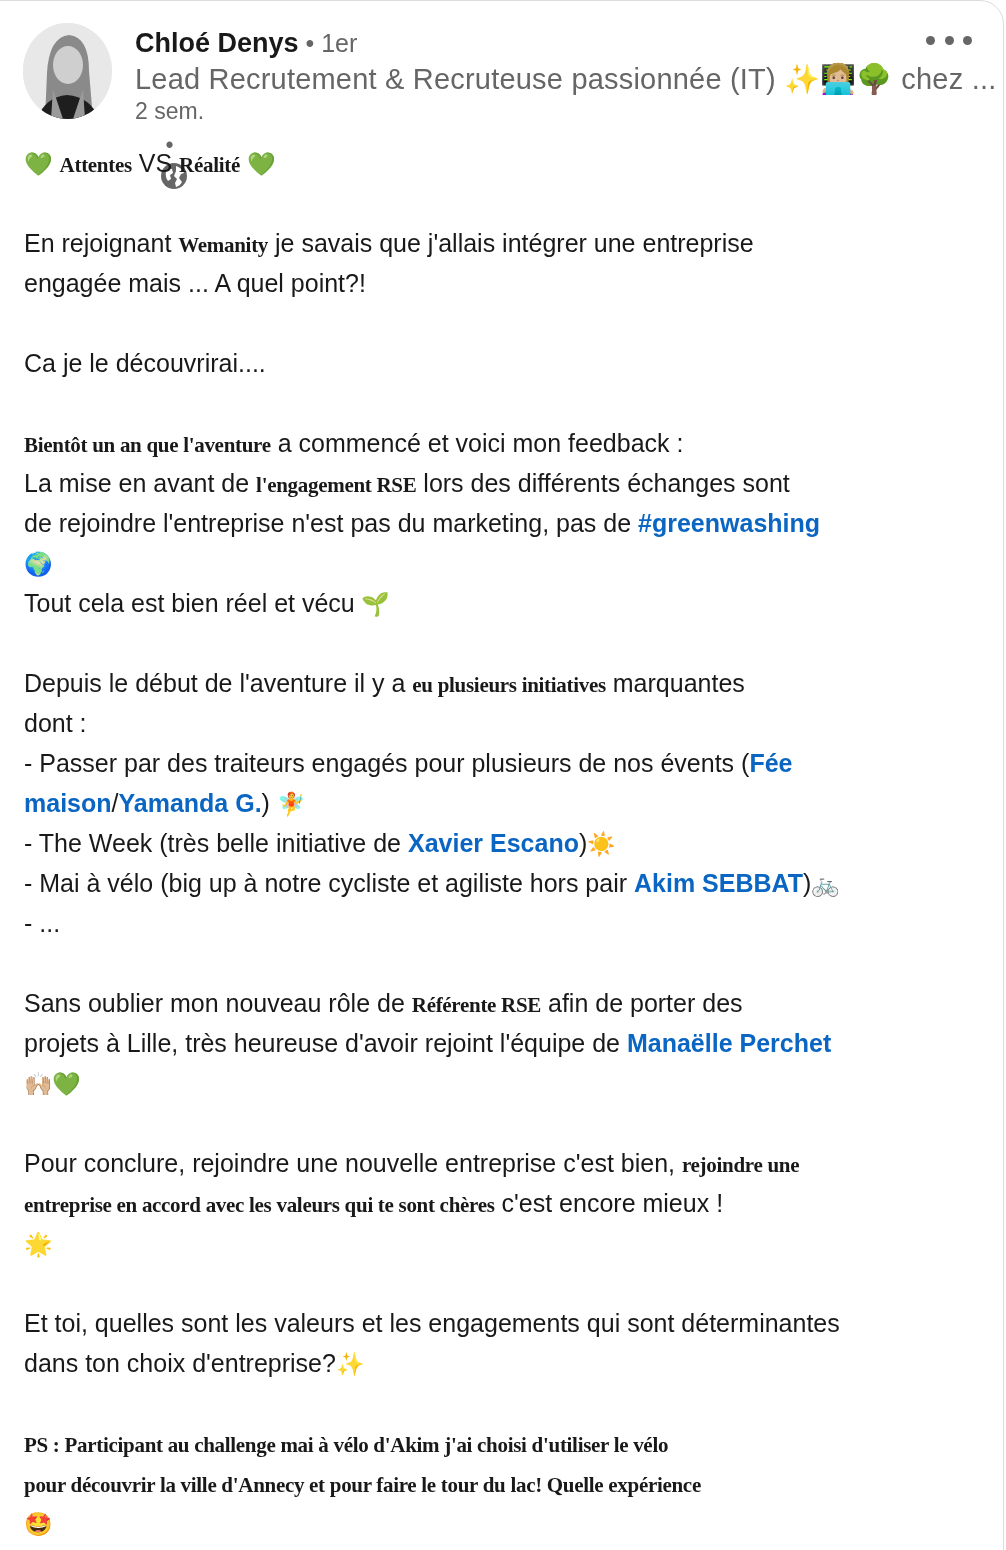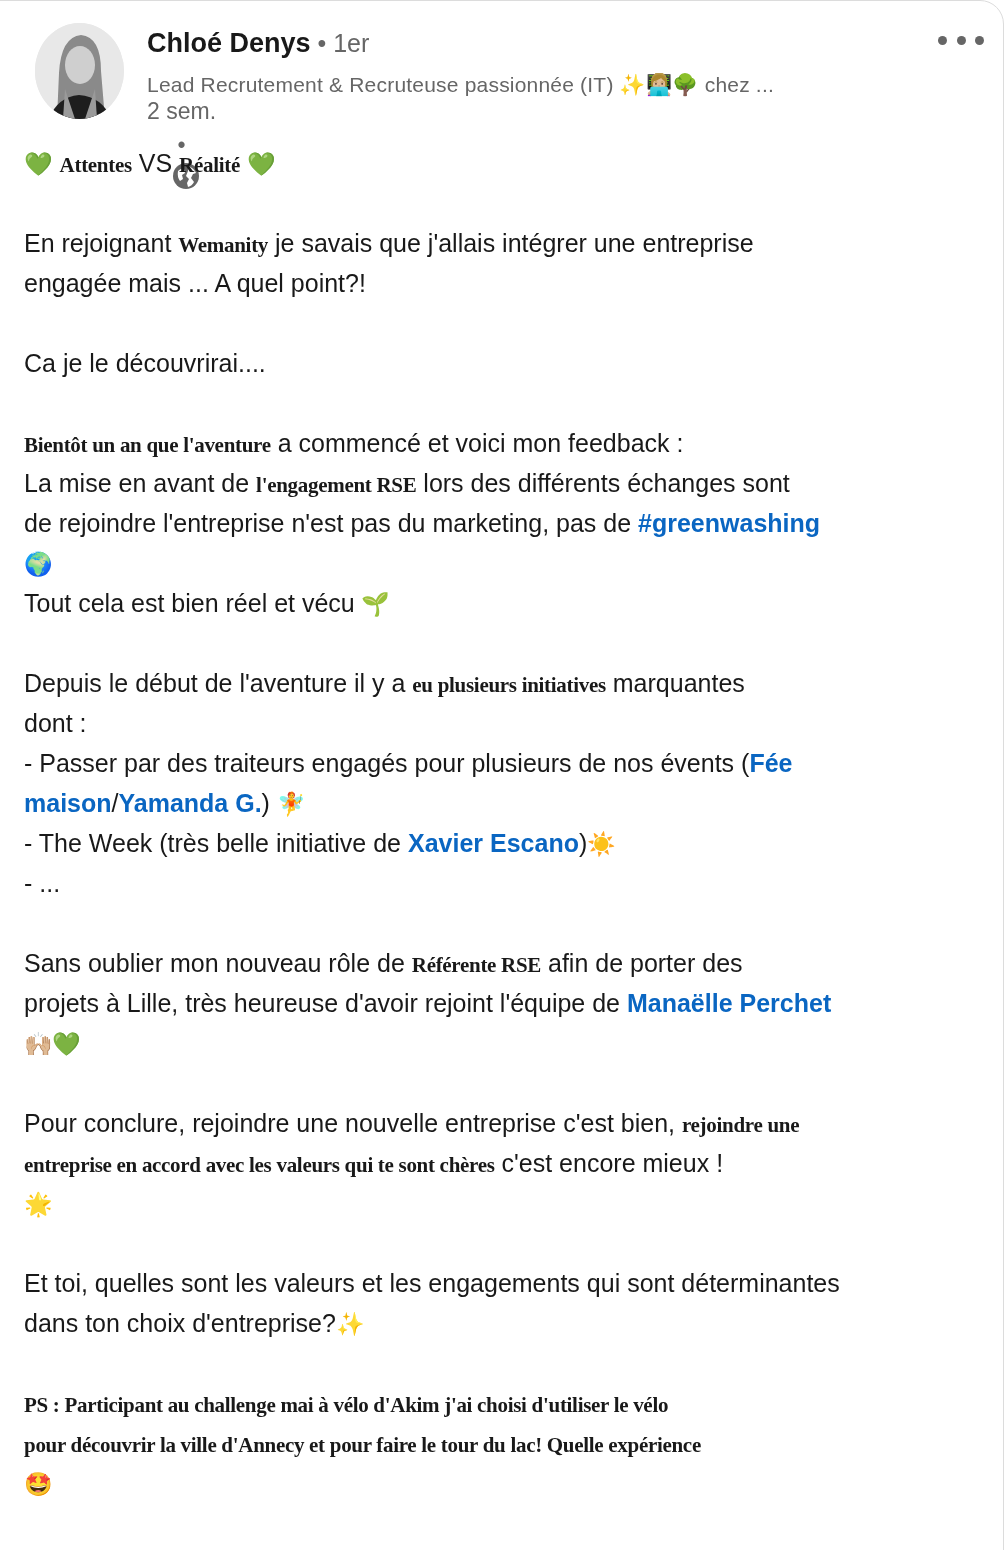--- a/index.html
+++ b/index.html
@@ -1,24 +1,24 @@
 <!DOCTYPE html>
 <html><head>
 <meta charset="utf-8">
 <style>
   html, body { margin: 0; padding: 0; background: #ffffff; }
   body { width: 1006px; height: 1550px; overflow: hidden; position: relative; font-family: "Liberation Sans", "DejaVu Sans", sans-serif; color: #191919; }
   .card { position: absolute; left: -10px; top: 0; width: 1014px; height: 1600px; border: 1px solid #dcdcdc; border-radius: 0 24px 0 0; background: #fff; box-sizing: border-box; }
-  .header { position: absolute; left: 12px; top: 0; width: 862px; height: 140px; }
+  .header { position: absolute; left: 0; top: 0; width: 862px; height: 140px; }
   .avatar { position: absolute; left: 23px; top: 23px; width: 89px; height: 96px; border-radius: 50%; overflow: hidden; background: #e6e6e6; }
   .avatar svg { display: block; }
   .name-line { position: absolute; left: 135px; top: 24px; font-size: 27px; line-height: 38px; white-space: nowrap; }
   .name { font-weight: bold; color: #191919; }
   .degree { color: #666666; font-size: 25px; }
-  .headline { position: absolute; left: 135px; top: 62px; font-size: 21px; line-height: 34px; color: #666666; white-space: nowrap; letter-spacing: 0.2px; margin-top: 6px; }
+  .headline { position: absolute; left: 135px; top: 62px; font-size: 29px; line-height: 34px; color: #666666; white-space: nowrap; letter-spacing: 0.2px; }
   .meta-line { position: absolute; left: 135px; top: 94px; font-size: 23px; line-height: 34px; color: #666666; white-space: nowrap; display: flex; align-items: center; flex-direction: column; }
   .globe { display: inline-block; width: 28px; height: 28px; margin-left: 8px; }
   .more-btn { position: absolute; left: 926px; top: 30px; width: 46px; height: 20px; display: flex; justify-content: space-between; align-items: center; cursor: pointer; }
   .more-btn .dot { width: 9px; height: 9px; border-radius: 50%; background: #666666; }
   .post-body { position: absolute; left: 24px; top: 143px; width: 960px; font-size: 25px; line-height: 40px; color: #191919; }
   .line { height: 40px; white-space: nowrap; }
   .blank { height: 40px; }
   .b { font-weight: bold; font-family: Liberation Serif, serif; font-size: 21px; letter-spacing: -0.3px; }
   .lnk { color: #0a66c2; font-weight: bold; cursor: pointer; }
   .emo { font-family: "DejaVu Sans", sans-serif; font-size: 23px; }
@@ -95,20 +95,21 @@
   <div class="line"><span>de rejoindre l'entreprise n'est pas du marketing, pas de </span><span class="lnk">#greenwashing</span></div>
   <div class="line"><span class="emo earth">🌍</span></div>
   <div class="line"><span>Tout cela est bien réel et vécu </span><span class="emo sprout">🌱</span></div>
   <div class="blank"></div>
 
   <div class="line"><span>Depuis le début de l'aventure il y a </span><span class="b">eu plusieurs initiatives</span><span> marquantes</span></div>
   <div class="line">dont :</div>
   <div class="line"><span>- Passer par des traiteurs engagés pour plusieurs de nos évents (</span><span class="lnk">Fée</span></div>
   <div class="line"><span class="lnk">maison</span><span>/</span><span class="lnk">Yamanda G.</span><span>) </span><span class="emo fairy">🧚</span></div>
   <div class="line"><span>- The Week (très belle initiative de </span><span class="lnk">Xavier Escano</span><span>)</span><span class="emo sun">☀️</span></div>
+  <div class="line"><span>- Mai à vélo (big up à notre cycliste et agiliste hors pair </span><span class="lnk">Akim SEBBAT</span><span>)</span><span class="emo bike">🚲</span></div>
   <div class="line">- ...</div>
   <div class="blank"></div>
 
   <div class="line"><span>Sans oublier mon nouveau rôle de </span><span class="b">Référente RSE</span><span> afin de porter des</span></div>
   <div class="line"><span>projets à Lille, très heureuse d'avoir rejoint l'équipe de </span><span class="lnk">Manaëlle Perchet</span></div>
   <div class="line"><span class="emo hands">🙌🏼</span><span class="emo green">💚</span></div>
   <div class="blank"></div>
 
   <div class="line"><span>Pour conclure, rejoindre une nouvelle entreprise c'est bien, </span><span class="b">rejoindre une</span></div>
   <div class="line"><span class="b">entreprise en accord avec les valeurs qui te sont chères</span><span> c'est encore mieux !</span></div>

